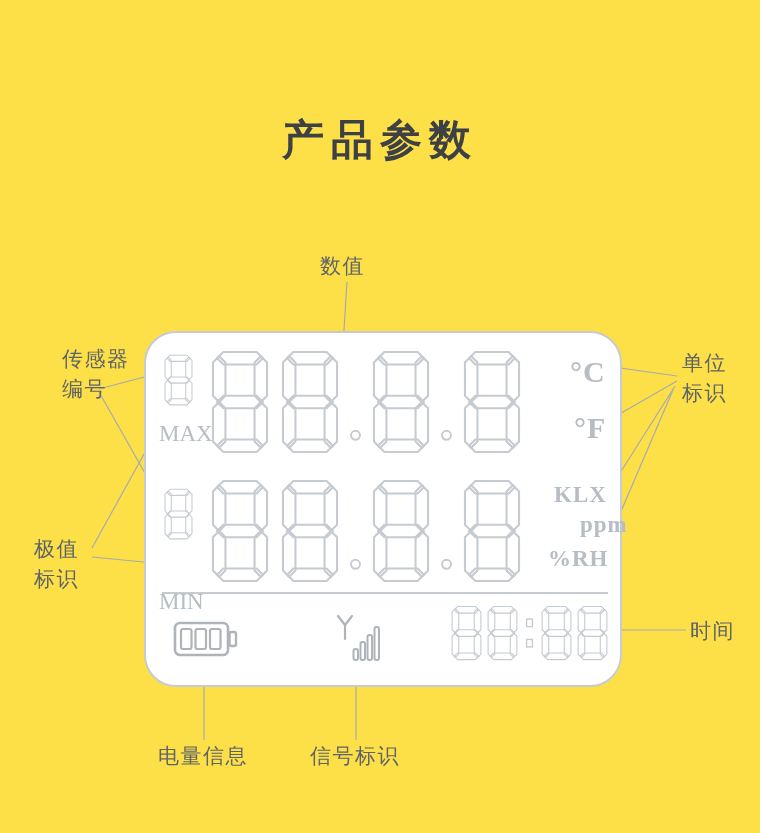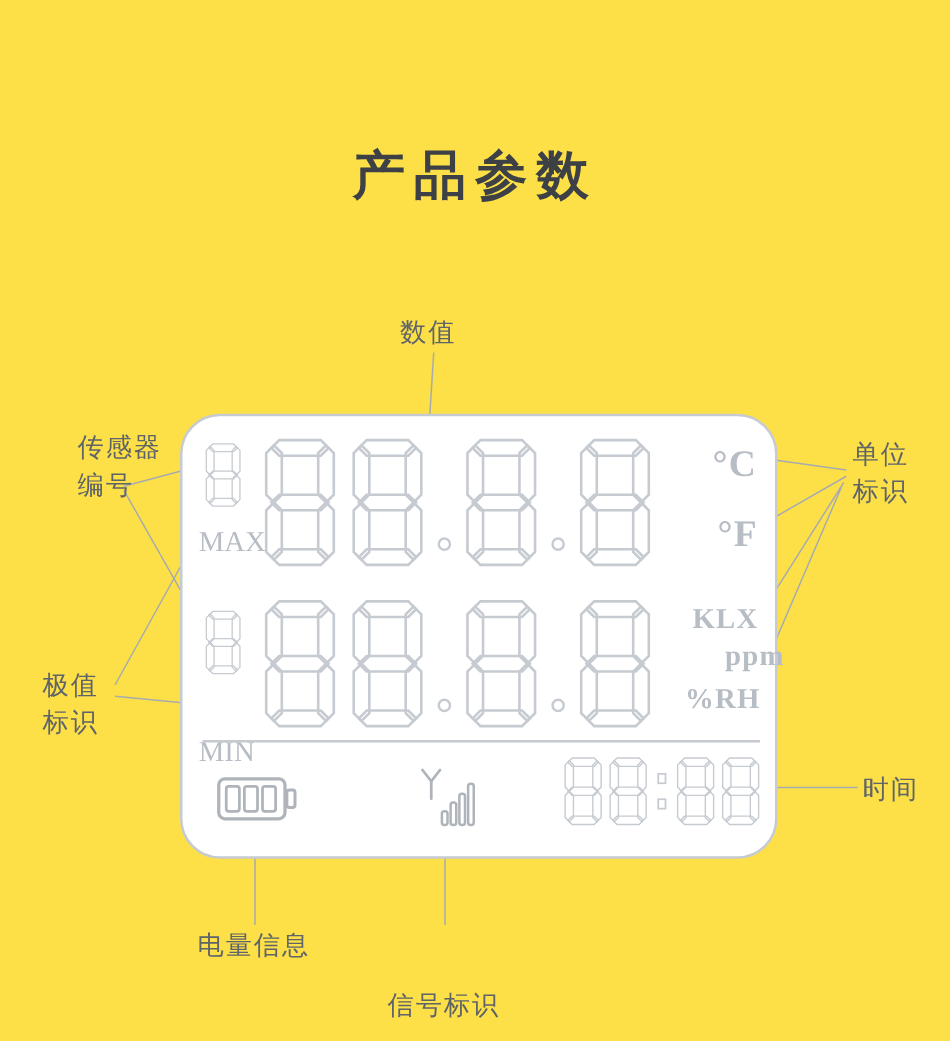--- a/index.html
+++ b/index.html
@@ -10,21 +10,21 @@
          font-size:42px;font-weight:600;color:#3d4145;letter-spacing:7px;}
 
   .label{position:absolute;font-size:21px;color:#5f6468;letter-spacing:1.5px;}
   .label .line{display:block;line-height:30px;}
   .lbl-value{left:320px;top:252px;}
   .lbl-sensor{left:34px;top:344px;margin-left:28px;}
   .lbl-extreme{left:34px;top:534px;}
   .lbl-units{left:682px;top:348px;font-family:Liberation Serif, serif;}
   .lbl-time{left:690px;top:617px;}
   .lbl-battery{left:158px;top:742px;}
-  .lbl-signal{left:310px;top:742px;margin-top:48px;}
+  .lbl-signal{left:310px;top:742px;}
 
   .leaders{position:absolute;left:0;top:0;width:760px;height:833px;pointer-events:none;}
   .leaders line{stroke:#a6abb0;stroke-width:1.2;}
 
   .lcd{position:absolute;left:144px;top:331px;width:478px;height:356px;
        border:2px solid #c6cbd1;border-radius:32px;box-sizing:border-box;background:#fff;}
 
   .digits-row{position:absolute;display:flex;align-items:flex-end;}
   .digits-lg{gap:8px;}
   .digits-lg .seg-digit{width:62px;height:104px;}

